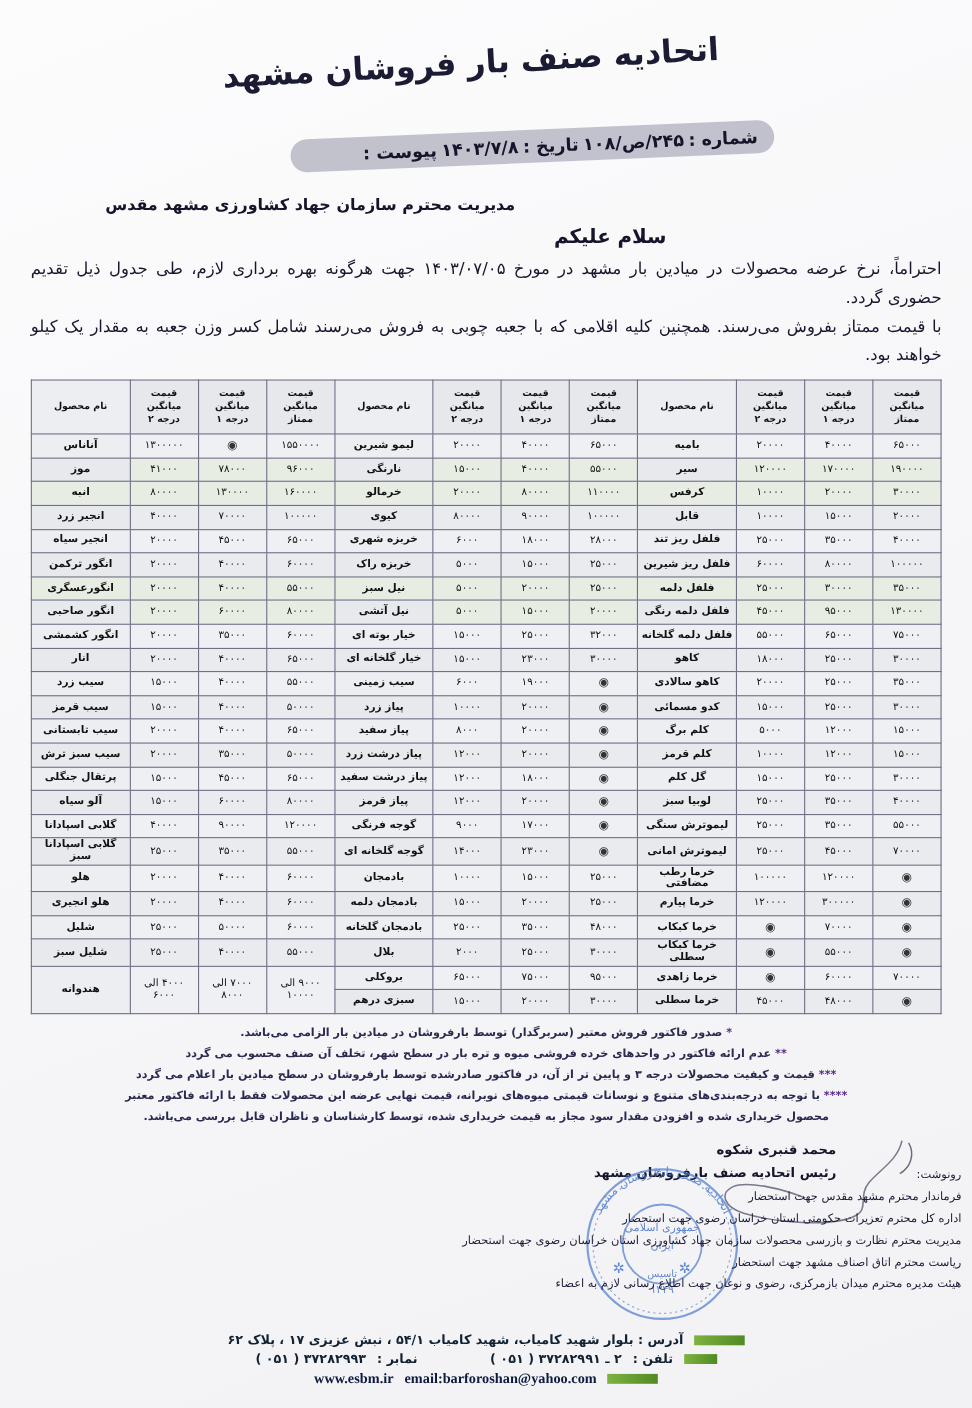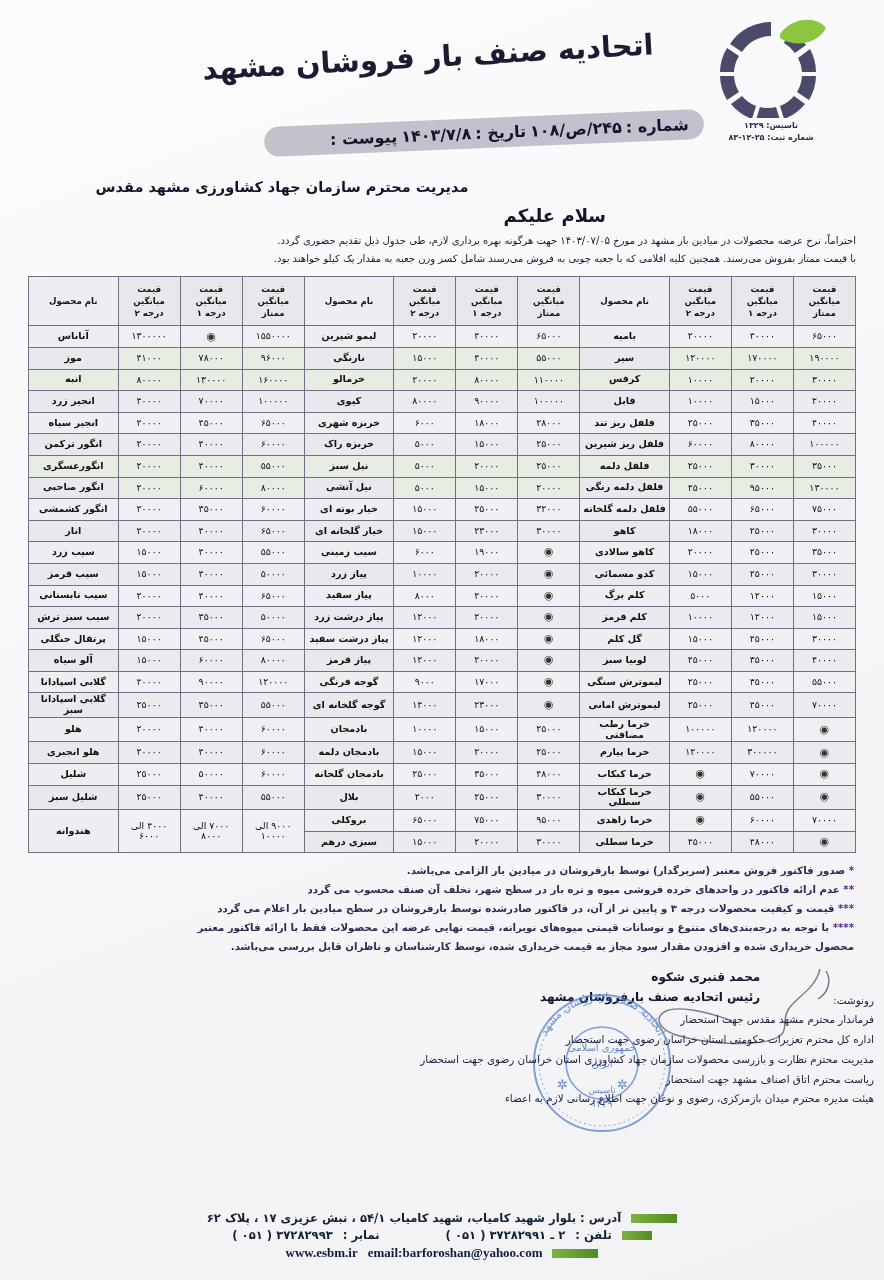--- a/index.html
+++ b/index.html
@@ -51,21 +51,21 @@
   .refline .lbl{font-weight:700;}
 
   
   .addressee{
     margin:4px 60px 0 0;text-align:center;padding-right:260px;
     font-size:14.5px;font-weight:700;color:#14142b;
   }
   .salam{padding-right:278px;margin-top:10px;font-size:18px;font-weight:700;color:#14142b;}
   .intro{
     margin:6px 28px 0 28px;
-    font-size:10px;line-height:1.72;color:#16162c;text-align:justify;
+    font-size:15px;line-height:1.72;color:#16162c;text-align:justify;
     direction:rtl;
   }
   .intro p{margin:0 0 1px 0;}
 
   
   .tbl-wrap{margin:9px 28px 0 28px;}
   table.price{
     width:100%;border-collapse:collapse;direction:rtl;
     font-size:9.4px;color:#111;
     table-layout:fixed;
@@ -88,21 +88,21 @@
   td.dash{font-size:11px;color:#333;}
   table.price tbody tr:nth-child(even) td{background:#e9ebef;}
   table.price tbody tr:nth-child(even) td.c-name{background:#e7e9ed !important;}
   table.price tbody tr.tint td{background:#e8ede4 !important;}
 
   
   .notes{
     margin:9px 30px 0 30px;direction:rtl;text-align:right;
     font-size:10.2px;line-height:1.85;color:#2b2b52;font-weight:700;
   }
-  .notes div{margin:0;}
+  .notes div{margin:0;text-align:center;}
   .star{color:#5a2a8a;letter-spacing:1px;}
 
   
   .sigzone{position:relative;height:175px;margin-top:4px;}
   .sign-block{
     position:absolute;right:auto;left:540px;top:6px;
     direction:rtl;
     font-size:12px;font-weight:700;color:#14142b;line-height:1.7;
   }
   .sig-scribble{position:absolute;left:640px;top:4px;opacity:.78;}
@@ -126,40 +126,20 @@
   .ftext.mono{font-family:Liberation Serif, serif;font-size:13px;color:#0d1b3e;}
   .fsep{display:inline-block;width:46px;}
 </style>
 </head>
 <body>
 
 <div class="page">
 
   <div class="header">
 
-    <div class="logo-wrap">
-      <svg class="logo-svg" width="118" height="104" viewBox="0 0 118 104">
-        <g fill="#4c4a6b">
-          <path d="M59,14 A34,34 0 0 0 30,30 L18,22 A48,48 0 0 1 59,0 Z" transform="translate(0,8)"></path>
-          <path d="M27,34 A34,34 0 0 0 22,50 L8,50 A48,48 0 0 1 15,26 Z" transform="translate(0,8)"></path>
-          <path d="M22,54 A34,34 0 0 0 27,70 L15,78 A48,48 0 0 1 8,54 Z" transform="translate(0,8)"></path>
-          <path d="M30,74 A34,34 0 0 0 44,84 L40,97 A48,48 0 0 1 19,82 Z" transform="translate(0,8)"></path>
-          <path d="M48,85 A34,34 0 0 0 64,85 L68,98 A48,48 0 0 1 44,98 Z" transform="translate(0,8)"></path>
-          <path d="M68,84 A34,34 0 0 0 82,74 L93,82 A48,48 0 0 1 72,97 Z" transform="translate(0,8)"></path>
-          <path d="M85,70 A34,34 0 0 0 90,54 L104,54 A48,48 0 0 1 97,78 Z" transform="translate(0,8)"></path>
-          <path d="M90,50 A34,34 0 0 0 86,36 L98,27 A48,48 0 0 1 104,50 Z" transform="translate(0,8)"></path>
-          <path d="M83,31 A34,34 0 0 0 72,21 L77,9 A48,48 0 0 1 94,23 Z" transform="translate(0,8)"></path>
-        </g>
-        <path d="M68,20 C80,2 106,2 114,14 C106,30 82,34 68,24 Z" fill="#8cc63f"></path>
-      </svg>
-      <div class="logo-meta">
-        <div>تاسیس: ۱۳۲۹</div>
-        <div>شماره ثبت: ۲۵-۱۲-۸۳</div>
-      </div>
-    </div>
 
     <div class="org-title">اتحادیه صنف بار فروشان مشهد</div>
 
     <div class="refbar"></div>
     <div class="refline">
       <span class="lbl">شماره :</span>
       <span>۲۴۵/ص/۱۰۸</span>
       <span class="lbl">تاریخ :</span>
       <span>۱۴۰۳/۷/۸</span>
       <span class="lbl">پیوست :</span>

